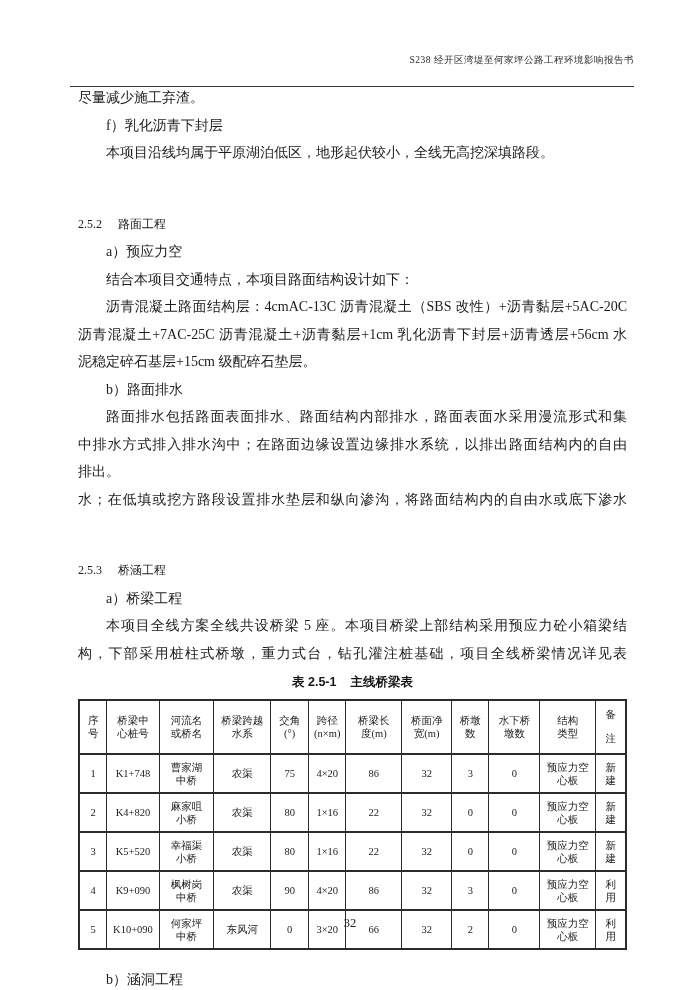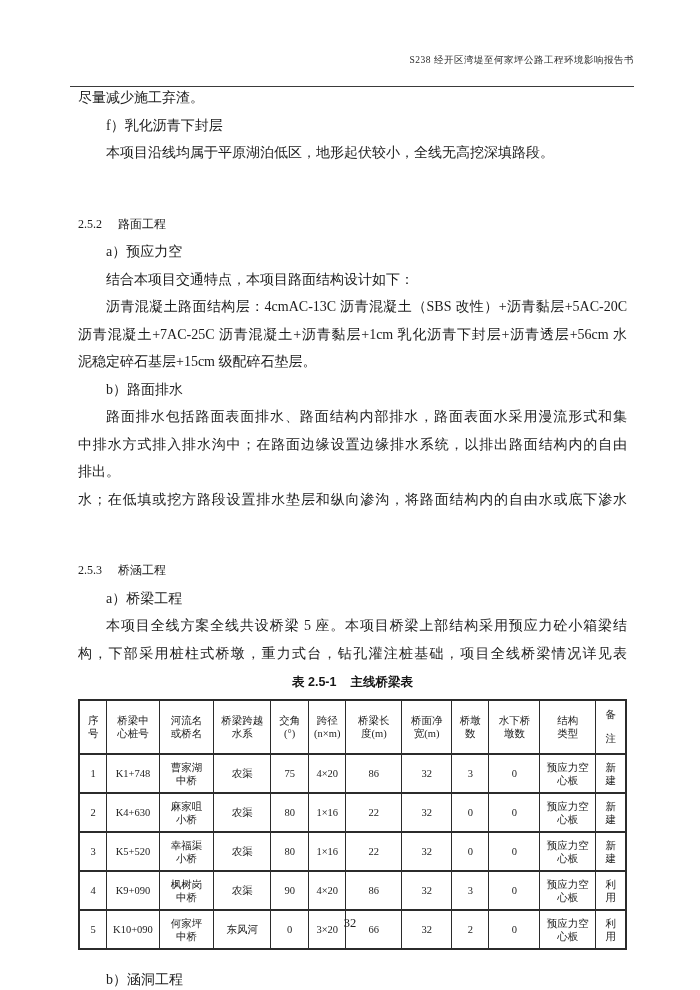--- a/index.html
+++ b/index.html
@@ -191,21 +191,21 @@
             <td>32</td>
             <td>3</td>
             <td>0</td>
             <td>预应力空
 心板</td>
             <td>新
 建</td>
           </tr>
           <tr>
             <td>2</td>
-            <td>K4+630</td>
+            <td>K4+820</td>
             <td>麻家咀
 小桥</td>
             <td>农渠</td>
             <td>80</td>
             <td>1×16</td>
             <td>22</td>
             <td>32</td>
             <td>0</td>
             <td>0</td>
             <td>预应力空

